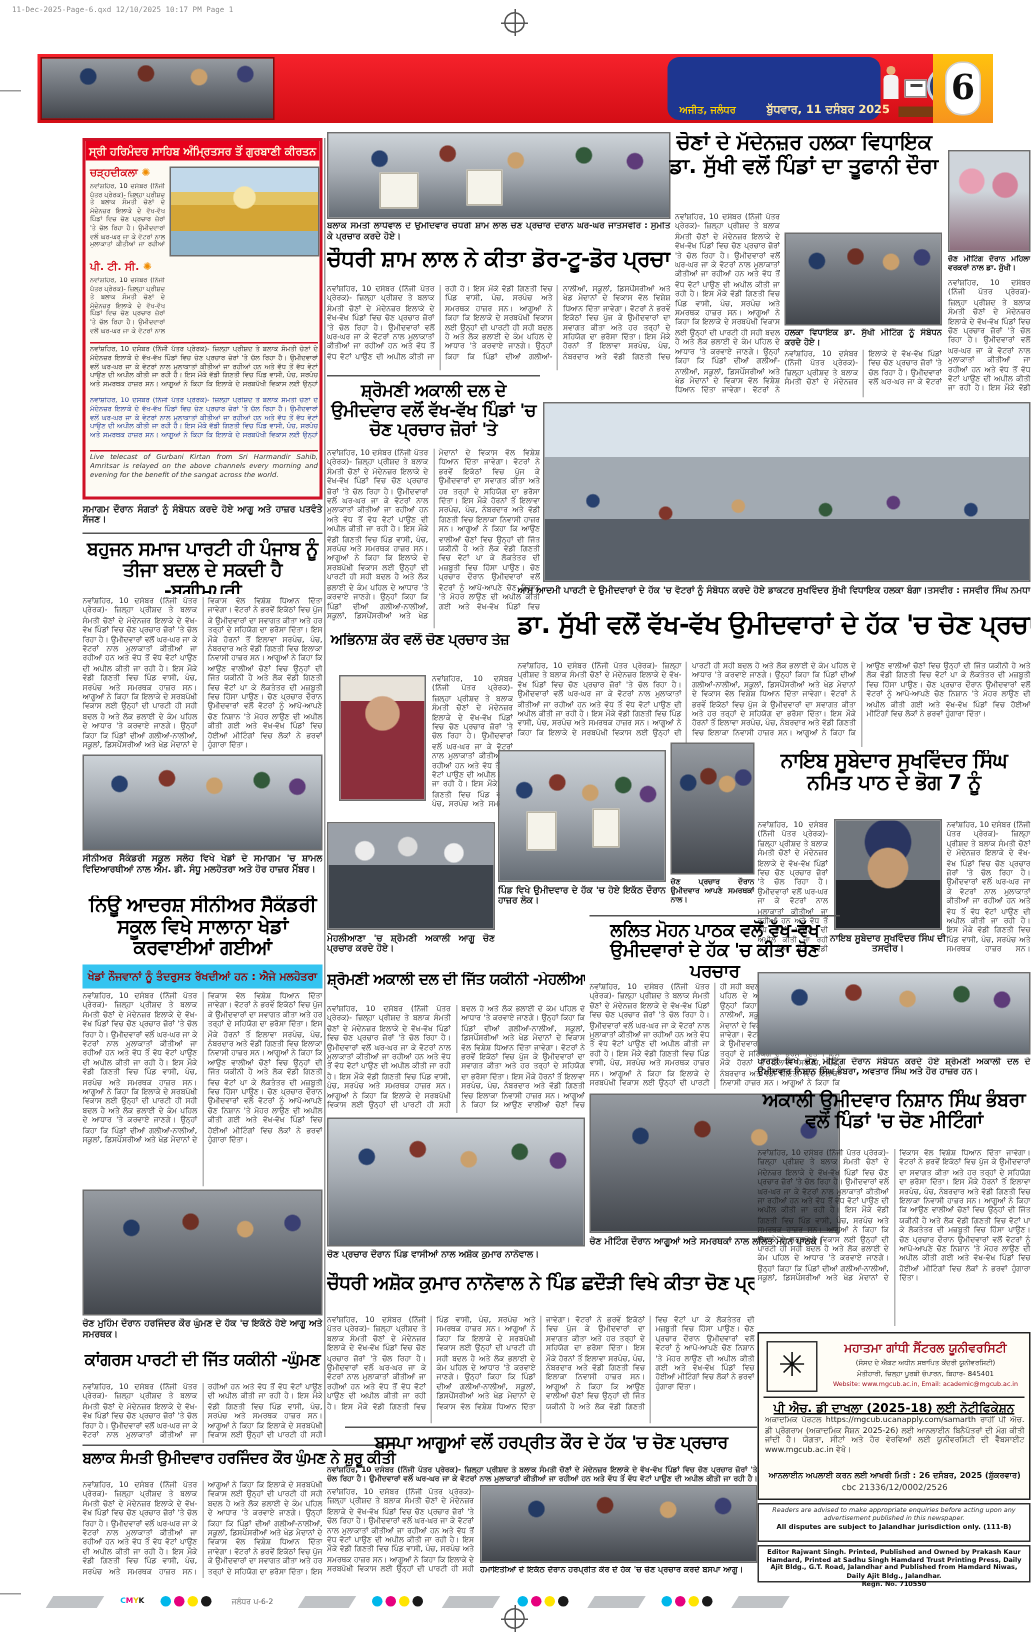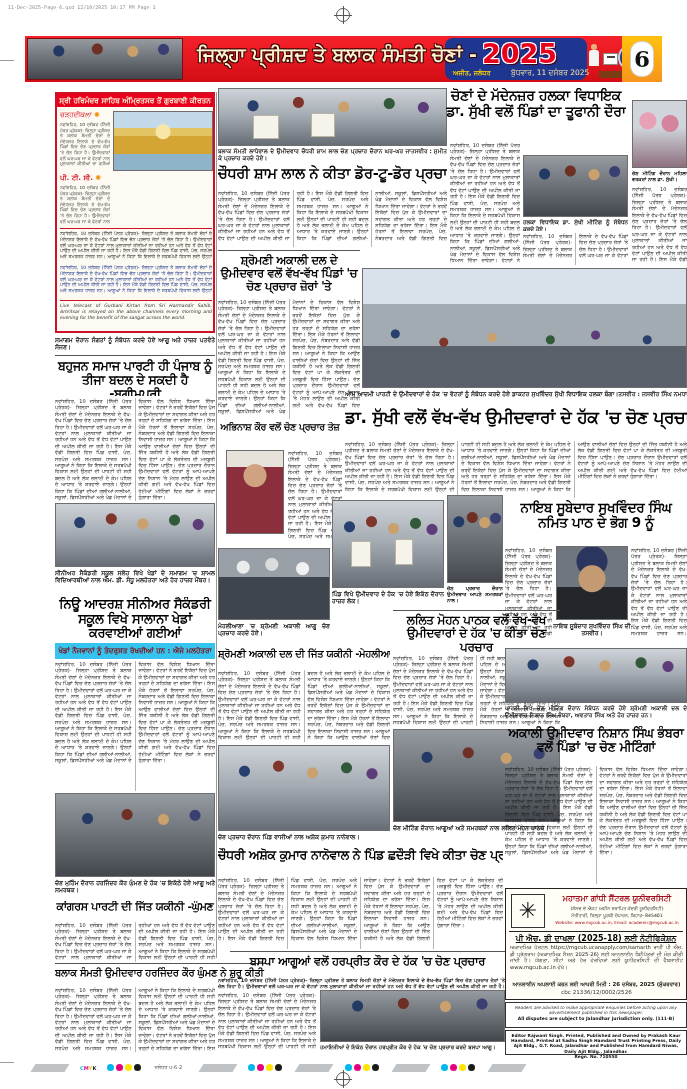--- a/index.html
+++ b/index.html
@@ -36,45 +36,41 @@
 
 <div class="abs" style="left:8px;top:4px;font-family:'DejaVu Sans Mono',monospace;font-size:5px;color:#8d8d8d;white-space:nowrap">11-Dec-2025-Page-6.qxd  12/10/2025  10:17 PM  Page 1</div>
 <div class="regcross" style="left:336px;top:8px"></div>
 <div class="regcross" style="left:336px;top:1072px"></div>
 <div class="abs" style="left:0;top:60px;width:14px;height:1px;background:#9a9a9a"></div>
 <div class="abs" style="left:0;top:1062px;width:14px;height:1px;background:#9a9a9a"></div>
 
 <div class="abs" style="left:25px;top:36px;width:637px;height:46px;background:linear-gradient(180deg,#f6222b,#d30d15)">
   <div class="ph ph-b" style="left:2px;top:2px;width:156px;height:42px;border-color:#7d0d0d"></div>
   <div class="abs" style="left:420px;top:2px;width:142px;height:42px;background:#1e3690;border-radius:8px"></div>
-  <div class="abs" style="left:142px;top:2px;width:420px;height:32px;text-align:center;white-space:nowrap">
-    <span style="font-size:19px;font-weight:bold;color:#fdf3cf;text-shadow:1px 1px 0 #3a0404,-1px 1px 0 #3a0404,1px -1px 0 #3a0404,-1px -1px 0 #3a0404">ਜਿਲ੍ਹਾ ਪ੍ਰੀਸ਼ਦ ਤੇ ਬਲਾਕ ਸੰਮਤੀ ਚੋਣਾਂ -</span>
-    <span style="font-size:27px;font-weight:bold;color:#e8001c;text-shadow:1px 1px 0 #fff,-1px 1px 0 #fff,1px -1px 0 #fff,-1px -1px 0 #fff,2px 2px 1px #40000a;vertical-align:-2px">2025</span>
-  </div>
   <div class="abs" style="left:428px;top:33px;font-size:6.5px;font-weight:bold;color:#ffd200">ਅਜੀਤ, ਜਲੰਧਰ</div>
-  <div class="abs" style="left:486px;top:32px;font-size:7.5px;font-weight:normal;color:#ffe9a8">ਬੁੱਧਵਾਰ, 11 ਦਸੰਬਰ 2025</div>
+  <div class="abs" style="left:486px;top:32px;font-size:7.5px;font-weight:bold;color:#ffe9a8">ਬੁੱਧਵਾਰ, 11 ਦਸੰਬਰ 2025</div>
   <div class="abs" style="left:562px;top:3px;width:58px;height:40px">
     <div class="abs" style="left:12px;bottom:1px;width:32px;height:7px;background:#7a3c12"></div>
     <div class="abs" style="left:4px;top:5px;width:6px;height:6px;border-radius:50%;background:#e8b37e"></div>
     <div class="abs" style="left:2px;top:11px;width:10px;height:16px;background:#f4f4f4;border-radius:3px 3px 0 0"></div>
     <div class="abs" style="left:16px;top:14px;width:15px;height:12px;background:#fff;border:1px solid #8a8a8a">
       <div class="abs" style="left:3px;top:2px;width:8px;height:1.5px;background:#444"></div>
     </div>
     <div class="abs" style="right:0;top:5px;width:27px;height:27px;border-radius:50%;background:radial-gradient(circle at 35% 30%,#3c5094,#0e1733);border:2px solid #c9d2e4;color:#fff;font-size:12px;font-weight:bold;text-align:center;line-height:24px">✕</div>
   </div>
 </div>
 <div class="abs" style="left:622px;top:36px;width:40px;height:46px;background:linear-gradient(180deg,#ffc20e,#f7941d)">
   <div style="position:absolute;left:8px;top:5px;width:24px;height:36px;background:#fff;border:1px solid #cfcfcf;border-radius:11px;font-family:'DejaVu Serif',serif;font-size:23px;font-weight:bold;color:#111;text-align:center;line-height:34px">6</div>
 </div>
 
 <div class="vrule" style="left:216px;top:92px;height:866px"></div>
 
 <div class="abs" style="left:55px;top:92px;width:160px;height:241px;border:2px solid #cf1126;background:#fdfaf3">
   <div style="background:#e8001c;color:#fffadc;font-size:7.3px;font-weight:bold;text-align:center;line-height:13px;height:13px;overflow:hidden">ਸ੍ਰੀ ਹਰਿਮੰਦਰ ਸਾਹਿਬ ਅੰਮ੍ਰਿਤਸਰ ਤੋਂ ਗੁਰਬਾਣੀ ਕੀਰਤਨ</div>
-  <div class="abs" style="left:3px;top:17px;font-size:7px;font-weight:normal;color:#d40f1c">
+  <div class="abs" style="left:3px;top:17px;font-size:7px;font-weight:bold;color:#d40f1c">
     <span>ਚੜ੍ਹਦੀਕਲਾ</span>
     <span style="color:#f08c00">✺</span>
   </div>
   <div class="ph ph-temple" style="left:56px;top:17px;width:100px;height:60px"></div>
   <div class="abs body-text c1" style="left:3px;top:28px;width:50px;height:48px;font-size:4.3px;line-height:5.6px">ਨਵਾਂਸ਼ਹਿਰ, 10 ਦਸੰਬਰ (ਨਿੱਜੀ ਪੱਤਰ ਪ੍ਰੇਰਕ)- ਜ਼ਿਲ੍ਹਾ ਪ੍ਰੀਸ਼ਦ ਤੇ ਬਲਾਕ ਸੰਮਤੀ ਚੋਣਾਂ ਦੇ ਮੱਦੇਨਜ਼ਰ ਇਲਾਕੇ ਦੇ ਵੱਖ-ਵੱਖ ਪਿੰਡਾਂ ਵਿਚ ਚੋਣ ਪ੍ਰਚਾਰ ਜ਼ੋਰਾਂ 'ਤੇ ਚੱਲ ਰਿਹਾ ਹੈ। ਉਮੀਦਵਾਰਾਂ ਵਲੋਂ ਘਰ-ਘਰ ਜਾ ਕੇ ਵੋਟਰਾਂ ਨਾਲ ਮੁਲਾਕਾਤਾਂ ਕੀਤੀਆਂ ਜਾ ਰਹੀਆਂ ਹਨ ਅਤੇ ਵੱਧ ਤੋਂ ਵੱਧ ਵੋਟਾਂ ਪਾਉਣ ਦੀ ਅਪੀਲ ਕੀਤੀ ਜਾ ਰਹੀ ਹੈ। ਇਸ ਮੌਕੇ ਵੱਡੀ ਗਿਣਤੀ ਵਿਚ ਪਿੰਡ ਵਾਸੀ, ਪੰਚ, ਸਰਪੰਚ ਅਤੇ ਸਮਰਥਕ ਹਾਜ਼ਰ ਸਨ। ਆਗੂਆਂ ਨੇ ਕਿਹਾ ਕਿ ਇਲਾਕੇ ਦੇ ਸਰਬਪੱਖੀ ਵਿਕਾਸ ਲਈ ਉਨ੍ਹਾਂ ਦੀ ਪਾਰਟੀ ਹੀ ਸਹੀ ਬਦਲ ਹੈ ਅਤੇ ਲੋਕ ਭਲਾਈ ਦੇ ਕੰਮ ਪਹਿਲ ਦੇ ਆਧਾਰ 'ਤੇ ਕਰਵਾਏ ਜਾਣਗੇ। ਉਨ੍ਹਾਂ ਕਿਹਾ ਕਿ ਪਿੰਡਾਂ ਦੀਆਂ ਗਲੀਆਂ-ਨਾਲੀਆਂ, ਸਕੂਲਾਂ, ਡਿਸਪੈਂਸਰੀਆਂ ਅਤੇ ਖੇਡ ਮੈਦਾਨਾਂ ਦੇ ਵਿਕਾਸ ਵੱਲ ਵਿਸ਼ੇਸ਼ ਧਿਆਨ ਦਿੱਤਾ ਜਾਵੇਗਾ। ਵੋਟਰਾਂ ਨੇ ਭਰਵੇਂ ਇਕੱਠਾਂ ਵਿਚ ਪੁੱਜ ਕੇ ਉਮੀਦਵਾਰਾਂ ਦਾ ਸਵਾਗਤ ਕੀਤਾ ਅਤੇ ਹਰ ਤਰ੍ਹਾਂ ਦੇ ਸਹਿਯੋਗ ਦਾ ਭਰੋਸਾ ਦਿੱਤਾ। ਇਸ ਮੌਕੇ ਹੋਰਨਾਂ ਤੋਂ ਇਲਾਵਾ ਸਰਪੰਚ, ਪੰਚ, ਨੰਬਰਦਾਰ ਅਤੇ ਵੱਡੀ ਗਿਣਤੀ ਵਿਚ ਇਲਾਕਾ ਨਿਵਾਸੀ ਹਾਜ਼ਰ ਸਨ। ਆਗੂਆਂ ਨੇ ਕਿਹਾ ਕਿ ਆਉਣ ਵਾਲੀਆਂ ਚੋਣਾਂ ਵਿਚ ਉਨ੍ਹਾਂ ਦੀ ਜਿੱਤ ਯਕੀਨੀ ਹੈ ਅਤੇ ਲੋਕ ਵੱਡੀ ਗਿਣਤੀ ਵਿਚ ਵੋਟਾਂ ਪਾ ਕੇ ਲੋਕਤੰਤਰ ਦੀ ਮਜ਼ਬੂਤੀ ਵਿਚ ਹਿੱਸਾ ਪਾਉਣ। ਚੋਣ ਪ੍ਰਚਾਰ ਦੌਰਾਨ ਉਮੀਦਵਾਰਾਂ ਵਲੋਂ ਵੋਟਰਾਂ ਨੂੰ ਆਪੋ-ਆਪਣੇ ਚੋਣ ਨਿਸ਼ਾਨ 'ਤੇ ਮੋਹਰ ਲਾਉਣ ਦੀ ਅਪੀਲ ਕੀਤੀ ਗਈ ਅਤੇ ਵੱਖ-ਵੱਖ ਪਿੰਡਾਂ ਵਿਚ ਹੋਈਆਂ ਮੀਟਿੰਗਾਂ ਵਿਚ ਲੋਕਾਂ ਨੇ ਭਰਵਾਂ ਹੁੰਗਾਰਾ ਦਿੱਤਾ।</div>
   <div class="abs" style="left:3px;top:80px;font-size:7px;font-weight:bold;color:#d40f1c">
     <span>ਪੀ. ਟੀ. ਸੀ.</span>
     <span style="color:#f08c00">✺</span>
   </div>
   <div class="abs body-text c1" style="left:3px;top:91px;width:50px;height:40px;font-size:4.3px;line-height:5.6px">ਨਵਾਂਸ਼ਹਿਰ, 10 ਦਸੰਬਰ (ਨਿੱਜੀ ਪੱਤਰ ਪ੍ਰੇਰਕ)- ਜ਼ਿਲ੍ਹਾ ਪ੍ਰੀਸ਼ਦ ਤੇ ਬਲਾਕ ਸੰਮਤੀ ਚੋਣਾਂ ਦੇ ਮੱਦੇਨਜ਼ਰ ਇਲਾਕੇ ਦੇ ਵੱਖ-ਵੱਖ ਪਿੰਡਾਂ ਵਿਚ ਚੋਣ ਪ੍ਰਚਾਰ ਜ਼ੋਰਾਂ 'ਤੇ ਚੱਲ ਰਿਹਾ ਹੈ। ਉਮੀਦਵਾਰਾਂ ਵਲੋਂ ਘਰ-ਘਰ ਜਾ ਕੇ ਵੋਟਰਾਂ ਨਾਲ ਮੁਲਾਕਾਤਾਂ ਕੀਤੀਆਂ ਜਾ ਰਹੀਆਂ ਹਨ ਅਤੇ ਵੱਧ ਤੋਂ ਵੱਧ ਵੋਟਾਂ ਪਾਉਣ ਦੀ ਅਪੀਲ ਕੀਤੀ ਜਾ ਰਹੀ ਹੈ। ਇਸ ਮੌਕੇ ਵੱਡੀ ਗਿਣਤੀ ਵਿਚ ਪਿੰਡ ਵਾਸੀ, ਪੰਚ, ਸਰਪੰਚ ਅਤੇ ਸਮਰਥਕ ਹਾਜ਼ਰ ਸਨ। ਆਗੂਆਂ ਨੇ ਕਿਹਾ ਕਿ ਇਲਾਕੇ ਦੇ ਸਰਬਪੱਖੀ ਵਿਕਾਸ ਲਈ ਉਨ੍ਹਾਂ ਦੀ ਪਾਰਟੀ ਹੀ ਸਹੀ ਬਦਲ ਹੈ ਅਤੇ ਲੋਕ ਭਲਾਈ ਦੇ ਕੰਮ ਪਹਿਲ ਦੇ ਆਧਾਰ 'ਤੇ ਕਰਵਾਏ ਜਾਣਗੇ। ਉਨ੍ਹਾਂ ਕਿਹਾ ਕਿ ਪਿੰਡਾਂ ਦੀਆਂ ਗਲੀਆਂ-ਨਾਲੀਆਂ, ਸਕੂਲਾਂ, ਡਿਸਪੈਂਸਰੀਆਂ ਅਤੇ ਖੇਡ ਮੈਦਾਨਾਂ ਦੇ ਵਿਕਾਸ ਵੱਲ ਵਿਸ਼ੇਸ਼ ਧਿਆਨ ਦਿੱਤਾ ਜਾਵੇਗਾ। ਵੋਟਰਾਂ ਨੇ ਭਰਵੇਂ ਇਕੱਠਾਂ ਵਿਚ ਪੁੱਜ ਕੇ ਉਮੀਦਵਾਰਾਂ ਦਾ ਸਵਾਗਤ ਕੀਤਾ ਅਤੇ ਹਰ ਤਰ੍ਹਾਂ ਦੇ ਸਹਿਯੋਗ ਦਾ ਭਰੋਸਾ ਦਿੱਤਾ। ਇਸ ਮੌਕੇ ਹੋਰਨਾਂ ਤੋਂ ਇਲਾਵਾ ਸਰਪੰਚ, ਪੰਚ, ਨੰਬਰਦਾਰ ਅਤੇ ਵੱਡੀ ਗਿਣਤੀ ਵਿਚ ਇਲਾਕਾ ਨਿਵਾਸੀ ਹਾਜ਼ਰ ਸਨ। ਆਗੂਆਂ ਨੇ ਕਿਹਾ ਕਿ ਆਉਣ ਵਾਲੀਆਂ ਚੋਣਾਂ ਵਿਚ ਉਨ੍ਹਾਂ ਦੀ ਜਿੱਤ ਯਕੀਨੀ ਹੈ ਅਤੇ ਲੋਕ ਵੱਡੀ ਗਿਣਤੀ ਵਿਚ ਵੋਟਾਂ ਪਾ ਕੇ ਲੋਕਤੰਤਰ ਦੀ ਮਜ਼ਬੂਤੀ ਵਿਚ ਹਿੱਸਾ ਪਾਉਣ। ਚੋਣ ਪ੍ਰਚਾਰ ਦੌਰਾਨ ਉਮੀਦਵਾਰਾਂ ਵਲੋਂ ਵੋਟਰਾਂ ਨੂੰ ਆਪੋ-ਆਪਣੇ ਚੋਣ ਨਿਸ਼ਾਨ 'ਤੇ ਮੋਹਰ ਲਾਉਣ ਦੀ ਅਪੀਲ ਕੀਤੀ ਗਈ ਅਤੇ ਵੱਖ-ਵੱਖ ਪਿੰਡਾਂ ਵਿਚ ਹੋਈਆਂ ਮੀਟਿੰਗਾਂ ਵਿਚ ਲੋਕਾਂ ਨੇ ਭਰਵਾਂ ਹੁੰਗਾਰਾ ਦਿੱਤਾ।</div>
@@ -143,21 +139,21 @@
 
 <div class="ph ph-a" style="left:332px;top:500px;width:112px;height:88px">
   <div class="poster" style="left:18px;top:40px;width:20px;height:26px"></div>
   <div class="poster" style="left:62px;top:38px;width:18px;height:26px"></div>
 </div>
 <div class="abs caption" style="left:332px;top:590px;width:112px;height:22px">ਪਿੰਡ ਵਿਖੇ ਉਮੀਦਵਾਰ ਦੇ ਹੱਕ 'ਚ ਹੋਏ ਇਕੱਠ ਦੌਰਾਨ ਹਾਜ਼ਰ ਲੋਕ।</div>
 
 <div class="ph ph-b" style="left:447px;top:495px;width:56px;height:88px"></div>
 <div class="abs smallcap" style="left:447px;top:585px;width:56px;height:22px">ਚੋਣ ਪ੍ਰਚਾਰ ਦੌਰਾਨ ਉਮੀਦਵਾਰ ਆਪਣੇ ਸਮਰਥਕਾਂ ਨਾਲ।</div>
 
-<div class="abs headline" style="left:505px;top:500px;width:182px;height:44px;font-size:13.5px">ਨਾਇਬ ਸੂਬੇਦਾਰ ਸੁਖਵਿੰਦਰ ਸਿੰਘ ਨਮਿਤ ਪਾਠ ਦੇ ਭੋਗ 9 ਨੂੰ</div>
+<div class="abs headline" style="left:505px;top:500px;width:182px;height:44px;font-size:13.5px">ਨਾਇਬ ਸੂਬੇਦਾਰ ਸੁਖਵਿੰਦਰ ਸਿੰਘ ਨਮਿਤ ਪਾਠ ਦੇ ਭੋਗ 7 ਨੂੰ</div>
 <div class="abs body-text c1" style="left:505px;top:547px;width:47px;height:95px">ਨਵਾਂਸ਼ਹਿਰ, 10 ਦਸੰਬਰ (ਨਿੱਜੀ ਪੱਤਰ ਪ੍ਰੇਰਕ)- ਜ਼ਿਲ੍ਹਾ ਪ੍ਰੀਸ਼ਦ ਤੇ ਬਲਾਕ ਸੰਮਤੀ ਚੋਣਾਂ ਦੇ ਮੱਦੇਨਜ਼ਰ ਇਲਾਕੇ ਦੇ ਵੱਖ-ਵੱਖ ਪਿੰਡਾਂ ਵਿਚ ਚੋਣ ਪ੍ਰਚਾਰ ਜ਼ੋਰਾਂ 'ਤੇ ਚੱਲ ਰਿਹਾ ਹੈ। ਉਮੀਦਵਾਰਾਂ ਵਲੋਂ ਘਰ-ਘਰ ਜਾ ਕੇ ਵੋਟਰਾਂ ਨਾਲ ਮੁਲਾਕਾਤਾਂ ਕੀਤੀਆਂ ਜਾ ਰਹੀਆਂ ਹਨ ਅਤੇ ਵੱਧ ਤੋਂ ਵੱਧ ਵੋਟਾਂ ਪਾਉਣ ਦੀ ਅਪੀਲ ਕੀਤੀ ਜਾ ਰਹੀ ਹੈ। ਇਸ ਮੌਕੇ ਵੱਡੀ ਗਿਣਤੀ ਵਿਚ ਪਿੰਡ ਵਾਸੀ, ਪੰਚ, ਸਰਪੰਚ ਅਤੇ ਸਮਰਥਕ ਹਾਜ਼ਰ ਸਨ। ਆਗੂਆਂ ਨੇ ਕਿਹਾ ਕਿ ਇਲਾਕੇ ਦੇ ਸਰਬਪੱਖੀ ਵਿਕਾਸ ਲਈ ਉਨ੍ਹਾਂ ਦੀ ਪਾਰਟੀ ਹੀ ਸਹੀ ਬਦਲ ਹੈ ਅਤੇ ਲੋਕ ਭਲਾਈ ਦੇ ਕੰਮ ਪਹਿਲ ਦੇ ਆਧਾਰ 'ਤੇ ਕਰਵਾਏ ਜਾਣਗੇ। ਉਨ੍ਹਾਂ ਕਿਹਾ ਕਿ ਪਿੰਡਾਂ ਦੀਆਂ ਗਲੀਆਂ-ਨਾਲੀਆਂ, ਸਕੂਲਾਂ, ਡਿਸਪੈਂਸਰੀਆਂ ਅਤੇ ਖੇਡ ਮੈਦਾਨਾਂ ਦੇ ਵਿਕਾਸ ਵੱਲ ਵਿਸ਼ੇਸ਼ ਧਿਆਨ ਦਿੱਤਾ ਜਾਵੇਗਾ। ਵੋਟਰਾਂ ਨੇ ਭਰਵੇਂ ਇਕੱਠਾਂ ਵਿਚ ਪੁੱਜ ਕੇ ਉਮੀਦਵਾਰਾਂ ਦਾ ਸਵਾਗਤ ਕੀਤਾ ਅਤੇ ਹਰ ਤਰ੍ਹਾਂ ਦੇ ਸਹਿਯੋਗ ਦਾ ਭਰੋਸਾ ਦਿੱਤਾ। ਇਸ ਮੌਕੇ ਹੋਰਨਾਂ ਤੋਂ ਇਲਾਵਾ ਸਰਪੰਚ, ਪੰਚ, ਨੰਬਰਦਾਰ ਅਤੇ ਵੱਡੀ ਗਿਣਤੀ ਵਿਚ ਇਲਾਕਾ ਨਿਵਾਸੀ ਹਾਜ਼ਰ ਸਨ। ਆਗੂਆਂ ਨੇ ਕਿਹਾ ਕਿ ਆਉਣ ਵਾਲੀਆਂ ਚੋਣਾਂ ਵਿਚ ਉਨ੍ਹਾਂ ਦੀ ਜਿੱਤ ਯਕੀਨੀ ਹੈ ਅਤੇ ਲੋਕ ਵੱਡੀ ਗਿਣਤੀ ਵਿਚ ਵੋਟਾਂ ਪਾ ਕੇ ਲੋਕਤੰਤਰ ਦੀ ਮਜ਼ਬੂਤੀ ਵਿਚ ਹਿੱਸਾ ਪਾਉਣ। ਚੋਣ ਪ੍ਰਚਾਰ ਦੌਰਾਨ ਉਮੀਦਵਾਰਾਂ ਵਲੋਂ ਵੋਟਰਾਂ ਨੂੰ ਆਪੋ-ਆਪਣੇ ਚੋਣ ਨਿਸ਼ਾਨ 'ਤੇ ਮੋਹਰ ਲਾਉਣ ਦੀ ਅਪੀਲ ਕੀਤੀ ਗਈ ਅਤੇ ਵੱਖ-ਵੱਖ ਪਿੰਡਾਂ ਵਿਚ ਹੋਈਆਂ ਮੀਟਿੰਗਾਂ ਵਿਚ ਲੋਕਾਂ ਨੇ ਭਰਵਾਂ ਹੁੰਗਾਰਾ ਦਿੱਤਾ।</div>
 <div class="ph ph-man" style="left:556px;top:546px;width:72px;height:74px"></div>
 <div class="abs caption" style="left:548px;top:622px;width:88px;height:20px;text-align:center">ਨਾਇਬ ਸੂਬੇਦਾਰ ਸੁਖਵਿੰਦਰ ਸਿੰਘ ਦੀ ਤਸਵੀਰ।</div>
 <div class="abs body-text c1" style="left:631px;top:547px;width:56px;height:95px">ਨਵਾਂਸ਼ਹਿਰ, 10 ਦਸੰਬਰ (ਨਿੱਜੀ ਪੱਤਰ ਪ੍ਰੇਰਕ)- ਜ਼ਿਲ੍ਹਾ ਪ੍ਰੀਸ਼ਦ ਤੇ ਬਲਾਕ ਸੰਮਤੀ ਚੋਣਾਂ ਦੇ ਮੱਦੇਨਜ਼ਰ ਇਲਾਕੇ ਦੇ ਵੱਖ-ਵੱਖ ਪਿੰਡਾਂ ਵਿਚ ਚੋਣ ਪ੍ਰਚਾਰ ਜ਼ੋਰਾਂ 'ਤੇ ਚੱਲ ਰਿਹਾ ਹੈ। ਉਮੀਦਵਾਰਾਂ ਵਲੋਂ ਘਰ-ਘਰ ਜਾ ਕੇ ਵੋਟਰਾਂ ਨਾਲ ਮੁਲਾਕਾਤਾਂ ਕੀਤੀਆਂ ਜਾ ਰਹੀਆਂ ਹਨ ਅਤੇ ਵੱਧ ਤੋਂ ਵੱਧ ਵੋਟਾਂ ਪਾਉਣ ਦੀ ਅਪੀਲ ਕੀਤੀ ਜਾ ਰਹੀ ਹੈ। ਇਸ ਮੌਕੇ ਵੱਡੀ ਗਿਣਤੀ ਵਿਚ ਪਿੰਡ ਵਾਸੀ, ਪੰਚ, ਸਰਪੰਚ ਅਤੇ ਸਮਰਥਕ ਹਾਜ਼ਰ ਸਨ। ਆਗੂਆਂ ਨੇ ਕਿਹਾ ਕਿ ਇਲਾਕੇ ਦੇ ਸਰਬਪੱਖੀ ਵਿਕਾਸ ਲਈ ਉਨ੍ਹਾਂ ਦੀ ਪਾਰਟੀ ਹੀ ਸਹੀ ਬਦਲ ਹੈ ਅਤੇ ਲੋਕ ਭਲਾਈ ਦੇ ਕੰਮ ਪਹਿਲ ਦੇ ਆਧਾਰ 'ਤੇ ਕਰਵਾਏ ਜਾਣਗੇ। ਉਨ੍ਹਾਂ ਕਿਹਾ ਕਿ ਪਿੰਡਾਂ ਦੀਆਂ ਗਲੀਆਂ-ਨਾਲੀਆਂ, ਸਕੂਲਾਂ, ਡਿਸਪੈਂਸਰੀਆਂ ਅਤੇ ਖੇਡ ਮੈਦਾਨਾਂ ਦੇ ਵਿਕਾਸ ਵੱਲ ਵਿਸ਼ੇਸ਼ ਧਿਆਨ ਦਿੱਤਾ ਜਾਵੇਗਾ। ਵੋਟਰਾਂ ਨੇ ਭਰਵੇਂ ਇਕੱਠਾਂ ਵਿਚ ਪੁੱਜ ਕੇ ਉਮੀਦਵਾਰਾਂ ਦਾ ਸਵਾਗਤ ਕੀਤਾ ਅਤੇ ਹਰ ਤਰ੍ਹਾਂ ਦੇ ਸਹਿਯੋਗ ਦਾ ਭਰੋਸਾ ਦਿੱਤਾ। ਇਸ ਮੌਕੇ ਹੋਰਨਾਂ ਤੋਂ ਇਲਾਵਾ ਸਰਪੰਚ, ਪੰਚ, ਨੰਬਰਦਾਰ ਅਤੇ ਵੱਡੀ ਗਿਣਤੀ ਵਿਚ ਇਲਾਕਾ ਨਿਵਾਸੀ ਹਾਜ਼ਰ ਸਨ। ਆਗੂਆਂ ਨੇ ਕਿਹਾ ਕਿ ਆਉਣ ਵਾਲੀਆਂ ਚੋਣਾਂ ਵਿਚ ਉਨ੍ਹਾਂ ਦੀ ਜਿੱਤ ਯਕੀਨੀ ਹੈ ਅਤੇ ਲੋਕ ਵੱਡੀ ਗਿਣਤੀ ਵਿਚ ਵੋਟਾਂ ਪਾ ਕੇ ਲੋਕਤੰਤਰ ਦੀ ਮਜ਼ਬੂਤੀ ਵਿਚ ਹਿੱਸਾ ਪਾਉਣ। ਚੋਣ ਪ੍ਰਚਾਰ ਦੌਰਾਨ ਉਮੀਦਵਾਰਾਂ ਵਲੋਂ ਵੋਟਰਾਂ ਨੂੰ ਆਪੋ-ਆਪਣੇ ਚੋਣ ਨਿਸ਼ਾਨ 'ਤੇ ਮੋਹਰ ਲਾਉਣ ਦੀ ਅਪੀਲ ਕੀਤੀ ਗਈ ਅਤੇ ਵੱਖ-ਵੱਖ ਪਿੰਡਾਂ ਵਿਚ ਹੋਈਆਂ ਮੀਟਿੰਗਾਂ ਵਿਚ ਲੋਕਾਂ ਨੇ ਭਰਵਾਂ ਹੁੰਗਾਰਾ ਦਿੱਤਾ।</div>
 
 <div class="abs headline sep" style="left:393px;top:610px;width:167px;height:42px;font-size:12px">ਲਲਿਤ ਮੋਹਨ ਪਾਠਕ ਵਲੋਂ ਵੱਖ-ਵੱਖ ਉਮੀਦਵਾਰਾਂ ਦੇ ਹੱਕ 'ਚ ਕੀਤਾ ਚੋਣ ਪ੍ਰਚਾਰ</div>
 <div class="abs body-text c2" style="left:393px;top:655px;width:167px;height:71px">ਨਵਾਂਸ਼ਹਿਰ, 10 ਦਸੰਬਰ (ਨਿੱਜੀ ਪੱਤਰ ਪ੍ਰੇਰਕ)- ਜ਼ਿਲ੍ਹਾ ਪ੍ਰੀਸ਼ਦ ਤੇ ਬਲਾਕ ਸੰਮਤੀ ਚੋਣਾਂ ਦੇ ਮੱਦੇਨਜ਼ਰ ਇਲਾਕੇ ਦੇ ਵੱਖ-ਵੱਖ ਪਿੰਡਾਂ ਵਿਚ ਚੋਣ ਪ੍ਰਚਾਰ ਜ਼ੋਰਾਂ 'ਤੇ ਚੱਲ ਰਿਹਾ ਹੈ। ਉਮੀਦਵਾਰਾਂ ਵਲੋਂ ਘਰ-ਘਰ ਜਾ ਕੇ ਵੋਟਰਾਂ ਨਾਲ ਮੁਲਾਕਾਤਾਂ ਕੀਤੀਆਂ ਜਾ ਰਹੀਆਂ ਹਨ ਅਤੇ ਵੱਧ ਤੋਂ ਵੱਧ ਵੋਟਾਂ ਪਾਉਣ ਦੀ ਅਪੀਲ ਕੀਤੀ ਜਾ ਰਹੀ ਹੈ। ਇਸ ਮੌਕੇ ਵੱਡੀ ਗਿਣਤੀ ਵਿਚ ਪਿੰਡ ਵਾਸੀ, ਪੰਚ, ਸਰਪੰਚ ਅਤੇ ਸਮਰਥਕ ਹਾਜ਼ਰ ਸਨ। ਆਗੂਆਂ ਨੇ ਕਿਹਾ ਕਿ ਇਲਾਕੇ ਦੇ ਸਰਬਪੱਖੀ ਵਿਕਾਸ ਲਈ ਉਨ੍ਹਾਂ ਦੀ ਪਾਰਟੀ ਹੀ ਸਹੀ ਬਦਲ ਹੈ ਅਤੇ ਲੋਕ ਭਲਾਈ ਦੇ ਕੰਮ ਪਹਿਲ ਦੇ ਆਧਾਰ 'ਤੇ ਕਰਵਾਏ ਜਾਣਗੇ। ਉਨ੍ਹਾਂ ਕਿਹਾ ਕਿ ਪਿੰਡਾਂ ਦੀਆਂ ਗਲੀਆਂ-ਨਾਲੀਆਂ, ਸਕੂਲਾਂ, ਡਿਸਪੈਂਸਰੀਆਂ ਅਤੇ ਖੇਡ ਮੈਦਾਨਾਂ ਦੇ ਵਿਕਾਸ ਵੱਲ ਵਿਸ਼ੇਸ਼ ਧਿਆਨ ਦਿੱਤਾ ਜਾਵੇਗਾ। ਵੋਟਰਾਂ ਨੇ ਭਰਵੇਂ ਇਕੱਠਾਂ ਵਿਚ ਪੁੱਜ ਕੇ ਉਮੀਦਵਾਰਾਂ ਦਾ ਸਵਾਗਤ ਕੀਤਾ ਅਤੇ ਹਰ ਤਰ੍ਹਾਂ ਦੇ ਸਹਿਯੋਗ ਦਾ ਭਰੋਸਾ ਦਿੱਤਾ। ਇਸ ਮੌਕੇ ਹੋਰਨਾਂ ਤੋਂ ਇਲਾਵਾ ਸਰਪੰਚ, ਪੰਚ, ਨੰਬਰਦਾਰ ਅਤੇ ਵੱਡੀ ਗਿਣਤੀ ਵਿਚ ਇਲਾਕਾ ਨਿਵਾਸੀ ਹਾਜ਼ਰ ਸਨ। ਆਗੂਆਂ ਨੇ ਕਿਹਾ ਕਿ ਆਉਣ ਵਾਲੀਆਂ ਚੋਣਾਂ ਵਿਚ ਉਨ੍ਹਾਂ ਦੀ ਜਿੱਤ ਯਕੀਨੀ ਹੈ ਅਤੇ ਲੋਕ ਵੱਡੀ ਗਿਣਤੀ ਵਿਚ ਵੋਟਾਂ ਪਾ ਕੇ ਲੋਕਤੰਤਰ ਦੀ ਮਜ਼ਬੂਤੀ ਵਿਚ ਹਿੱਸਾ ਪਾਉਣ। ਚੋਣ ਪ੍ਰਚਾਰ ਦੌਰਾਨ ਉਮੀਦਵਾਰਾਂ ਵਲੋਂ ਵੋਟਰਾਂ ਨੂੰ ਆਪੋ-ਆਪਣੇ ਚੋਣ ਨਿਸ਼ਾਨ 'ਤੇ ਮੋਹਰ ਲਾਉਣ ਦੀ ਅਪੀਲ ਕੀਤੀ ਗਈ ਅਤੇ ਵੱਖ-ਵੱਖ ਪਿੰਡਾਂ ਵਿਚ ਹੋਈਆਂ ਮੀਟਿੰਗਾਂ ਵਿਚ ਲੋਕਾਂ ਨੇ ਭਰਵਾਂ ਹੁੰਗਾਰਾ ਦਿੱਤਾ।</div>
 <div class="ph ph-b" style="left:393px;top:729px;width:167px;height:93px"></div>
 <div class="abs caption" style="left:393px;top:824px;width:167px;height:20px">ਚੋਣ ਮੀਟਿੰਗ ਦੌਰਾਨ ਆਗੂਆਂ ਅਤੇ ਸਮਰਥਕਾਂ ਨਾਲ ਲਲਿਤ ਮੋਹਨ ਪਾਠਕ।</div>
 

